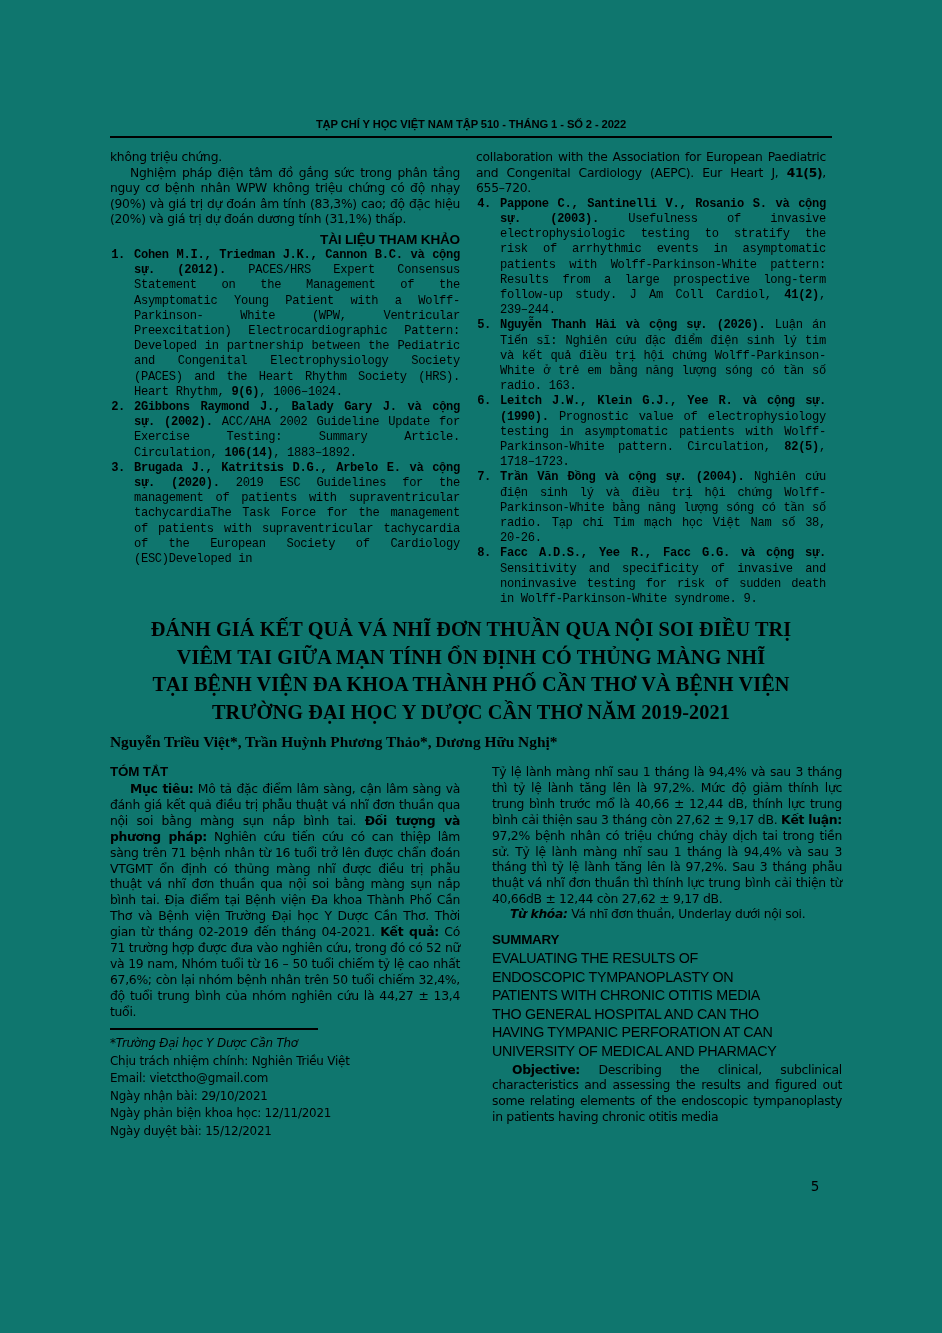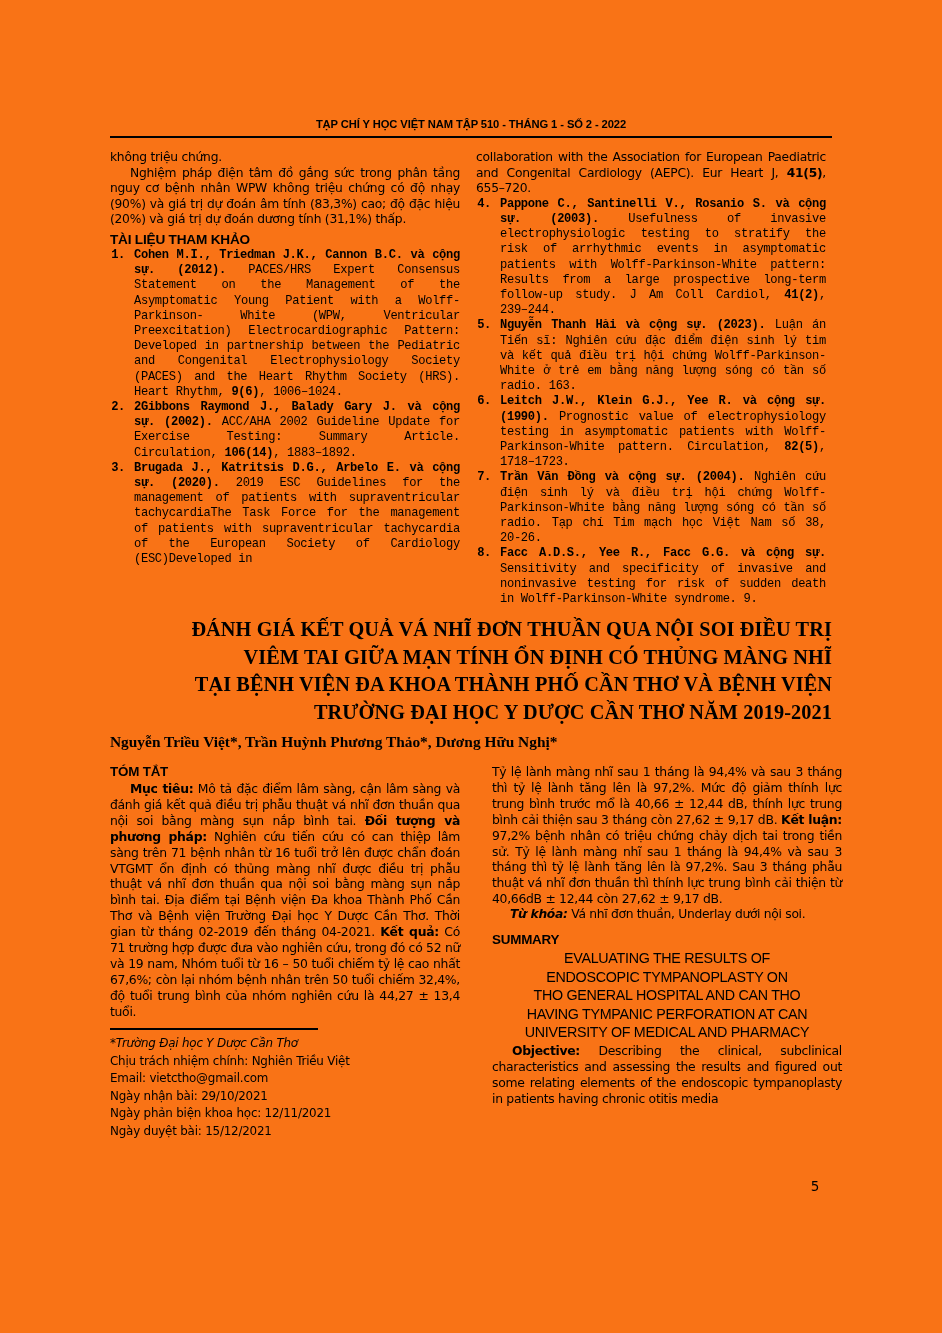--- a/index.html
+++ b/index.html
@@ -9,21 +9,21 @@
     background: #ffffff;
   }
   body {
     font-family: "DejaVu Sans", sans-serif;
     color: #000000;
   }
   .page {
     position: relative;
     width: 942px;
     height: 1333px;
-    background: #f97316;
+    background: #0f766e;
     overflow: hidden;
     box-sizing: border-box;
   }
 
   
   .running-head {
     position: absolute;
     left: 110px;
     top: 118px;
     width: 722px;
@@ -67,20 +67,21 @@
     letter-spacing: -0.25px;
   }
   .body-text.indent { text-indent: 20px; }
 
   .sec-head {
     font-family: "Liberation Sans", sans-serif;
     font-weight: bold;
     font-size: 13.6px;
     margin: 4px 0 1px 0;
     letter-spacing: -0.2px;
+    text-align: right;
   }
 
   ol.reflist {
     margin: 0;
     padding: 0 0 0 22px;
     list-style-type: decimal;
   }
   ol.reflist > li {
     font-family: Liberation Mono, monospace;
     font-size: 12.1px;
@@ -95,21 +96,21 @@
   }
   .ref-authors { font-weight: bold; }
   .nb { font-weight: bold; }
 
   
   .article-title {
     position: absolute;
     left: 110px;
     top: 616px;
     width: 722px;
-    text-align: right;
+    text-align: center;
     font-family: "Liberation Serif", serif;
     font-weight: bold;
     font-size: 20.3px;
     line-height: 27.5px;
     letter-spacing: 0.1px;
   }
   .authors {
     position: absolute;
     left: 110px;
     top: 733px;
@@ -162,21 +163,21 @@
     letter-spacing: -0.3px;
   }
   .kw-label {
     font-weight: bold;
     font-style: italic;
   }
   .en-title {
     font-family: "Liberation Sans", sans-serif;
     font-size: 14.3px;
     line-height: 18.6px;
-    text-align: center;
+    text-align: left;
     margin: 1px 0 0 0;
     letter-spacing: -0.3px;
   }
 
   
   .foot-rule {
     position: absolute;
     left: 110px;
     top: 1028px;
     width: 208px;
@@ -224,21 +225,21 @@
         <li><span class="ref-authors">Cohen M.I., Triedman J.K., Cannon B.C. và cộng sự. (2012).</span><span> PACES/HRS Expert Consensus Statement on the Management of the Asymptomatic Young Patient with a Wolff-Parkinson- White (WPW, Ventricular Preexcitation) Electrocardiographic Pattern: Developed in partnership between the Pediatric and Congenital Electrophysiology Society (PACES) and the Heart Rhythm Society (HRS). Heart Rhythm, </span><span class="nb">9(6)</span><span>, 1006–1024.</span></li>
         <li><span class="ref-authors">2Gibbons Raymond J., Balady Gary J. và cộng sự. (2002).</span><span> ACC/AHA 2002 Guideline Update for Exercise Testing: Summary Article. Circulation, </span><span class="nb">106(14)</span><span>, 1883–1892.</span></li>
         <li><span class="ref-authors">Brugada J., Katritsis D.G., Arbelo E. và cộng sự. (2020).</span><span> 2019 ESC Guidelines for the management of patients with supraventricular tachycardiaThe Task Force for the management of patients with supraventricular tachycardia of the European Society of Cardiology (ESC)Developed in</span><span class="nb"></span><span></span></li>
       </ol>
     </div>
 
     <div class="col col-right">
       <p class="body-text"><span>collaboration with the Association for European Paediatric and Congenital Cardiology (AEPC). Eur Heart J, </span><span class="nb">41(5)</span><span>, 655–720.</span></p>
       <ol class="reflist" start="4">
         <li><span class="ref-authors">Pappone C., Santinelli V., Rosanio S. và cộng sự. (2003).</span><span> Usefulness of invasive electrophysiologic testing to stratify the risk of arrhythmic events in asymptomatic patients with Wolff-Parkinson-White pattern: Results from a large prospective long-term follow-up study. J Am Coll Cardiol, </span><span class="nb">41(2)</span><span>, 239–244.</span></li>
-        <li><span class="ref-authors">Nguyễn Thanh Hải và cộng sự. (2023).</span><span> Luận án Tiến sĩ: Nghiên cứu đặc điểm điện sinh lý tim và kết quả điều trị hội chứng Wolff-Parkinson-White ở trẻ em bằng năng lượng sóng có tần số radio. 163.</span><span class="nb"></span><span></span></li>
+        <li><span class="ref-authors">Nguyễn Thanh Hải và cộng sự. (2026).</span><span> Luận án Tiến sĩ: Nghiên cứu đặc điểm điện sinh lý tim và kết quả điều trị hội chứng Wolff-Parkinson-White ở trẻ em bằng năng lượng sóng có tần số radio. 163.</span><span class="nb"></span><span></span></li>
         <li><span class="ref-authors">Leitch J.W., Klein G.J., Yee R. và cộng sự. (1990).</span><span> Prognostic value of electrophysiology testing in asymptomatic patients with Wolff-Parkinson-White pattern. Circulation, </span><span class="nb">82(5)</span><span>, 1718–1723.</span></li>
         <li><span class="ref-authors">Trần Văn Đồng và cộng sự. (2004).</span><span> Nghiên cứu điện sinh lý và điều trị hội chứng Wolff-Parkinson-White bằng năng lượng sóng có tần số radio. Tạp chí Tim mạch học Việt Nam số 38, 20-26.</span><span class="nb"></span><span></span></li>
         <li><span class="ref-authors">Facc A.D.S., Yee R., Facc G.G. và cộng sự.</span><span> Sensitivity and specificity of invasive and noninvasive testing for risk of sudden death in Wolff-Parkinson-White syndrome. 9.</span><span class="nb"></span><span></span></li>
       </ol>
     </div>
 
   </div>
 
   <div class="article-title">
     <div>ĐÁNH GIÁ KẾT QUẢ VÁ NHĨ ĐƠN THUẦN QUA NỘI SOI ĐIỀU TRỊ</div>
@@ -255,20 +256,21 @@
       <p class="abs-text"><span class="nb">Mục tiêu:</span><span> Mô tả đặc điểm lâm sàng, cận lâm sàng và đánh giá kết quả điều trị phẫu thuật vá nhĩ đơn thuần qua nội soi bằng màng sụn nắp bình tai. </span><span class="nb">Đối tượng và phương pháp:</span><span> Nghiên cứu tiến cứu có can thiệp lâm sàng trên 71 bệnh nhân từ 16 tuổi trở lên được chẩn đoán VTGMT ổn định có thủng màng nhĩ được điều trị phẫu thuật vá nhĩ đơn thuần qua nội soi bằng màng sụn nắp bình tai. Địa điểm tại Bệnh viện Đa khoa Thành Phố Cần Thơ và Bệnh viện Trường Đại học Y Dược Cần Thơ. Thời gian từ tháng 02-2019 đến tháng 04-2021. </span><span class="nb">Kết quả:</span><span> Có 71 trường hợp được đưa vào nghiên cứu, trong đó có 52 nữ và 19 nam, Nhóm tuổi từ 16 – 50 tuổi chiếm tỷ lệ cao nhất 67,6%; còn lại nhóm bệnh nhân trên 50 tuổi chiếm 32,4%, độ tuổi trung bình của nhóm nghiên cứu là 44,27 ± 13,4 tuổi.</span></p>
     </div>
 
     <div class="abs-col abs-col-right">
       <p class="abs-text noindent"><span>Tỷ lệ lành màng nhĩ sau 1 tháng là 94,4% và sau 3 tháng thì tỷ lệ lành tăng lên là 97,2%. Mức độ giảm thính lực trung bình trước mổ là 40,66 ± 12,44 dB, thính lực trung bình cải thiện sau 3 tháng còn 27,62 ± 9,17 dB. </span><span class="nb">Kết luận:</span><span> 97,2% bệnh nhân có triệu chứng chảy dịch tai trong tiền sử. Tỷ lệ lành màng nhĩ sau 1 tháng là 94,4% và sau 3 tháng thì tỷ lệ lành tăng lên là 97,2%. Sau 3 tháng phẫu thuật vá nhĩ đơn thuần thì thính lực trung bình cải thiện từ 40,66dB ± 12,44 còn 27,62 ± 9,17 dB.</span></p>
       <p class="kw"><span class="kw-label">Từ khóa:</span><span> Vá nhĩ đơn thuần, Underlay dưới nội soi.</span></p>
       <div class="abs-head" style="margin-top:9px;">SUMMARY</div>
       <div class="en-title">
         <div>EVALUATING THE RESULTS OF</div>
         <div>ENDOSCOPIC TYMPANOPLASTY ON</div>
+        <div>PATIENTS WITH CHRONIC OTITIS MEDIA</div>
         <div>THO GENERAL HOSPITAL AND CAN THO</div>
         <div>HAVING TYMPANIC PERFORATION AT CAN</div>
         <div>UNIVERSITY OF MEDICAL AND PHARMACY</div>
       </div>
       <p class="abs-text" style="margin-top:1px;"><span class="nb">Objective:</span><span> Describing the clinical, subclinical characteristics and assessing the results and figured out some relating elements of the endoscopic tympanoplasty in patients having chronic otitis media</span></p>
     </div>
 
   </div>
 
   <div class="foot-rule"></div>

